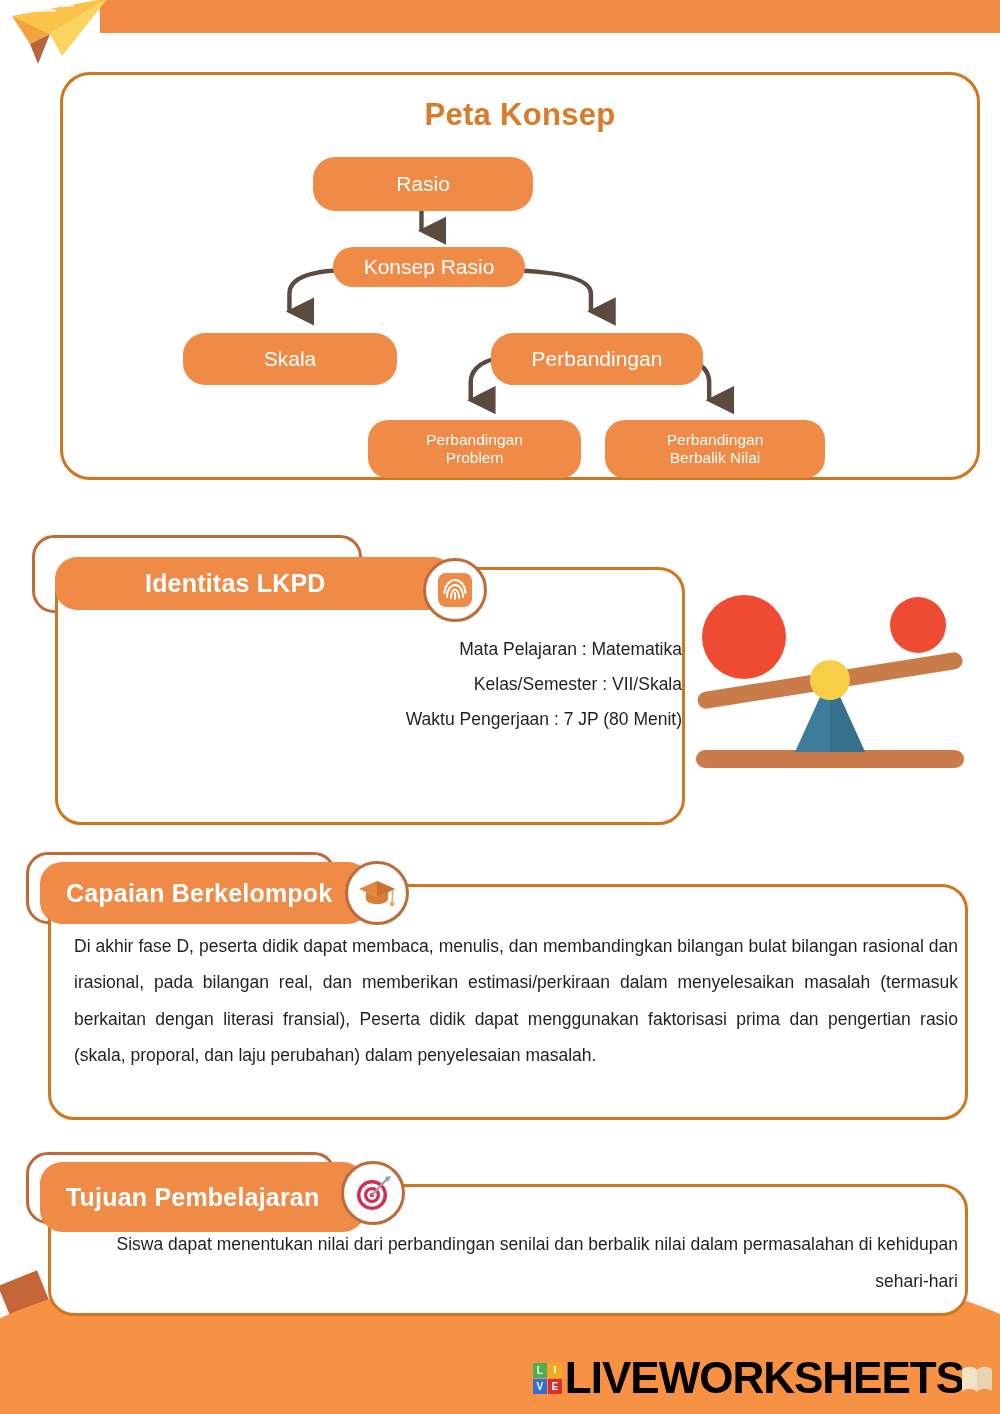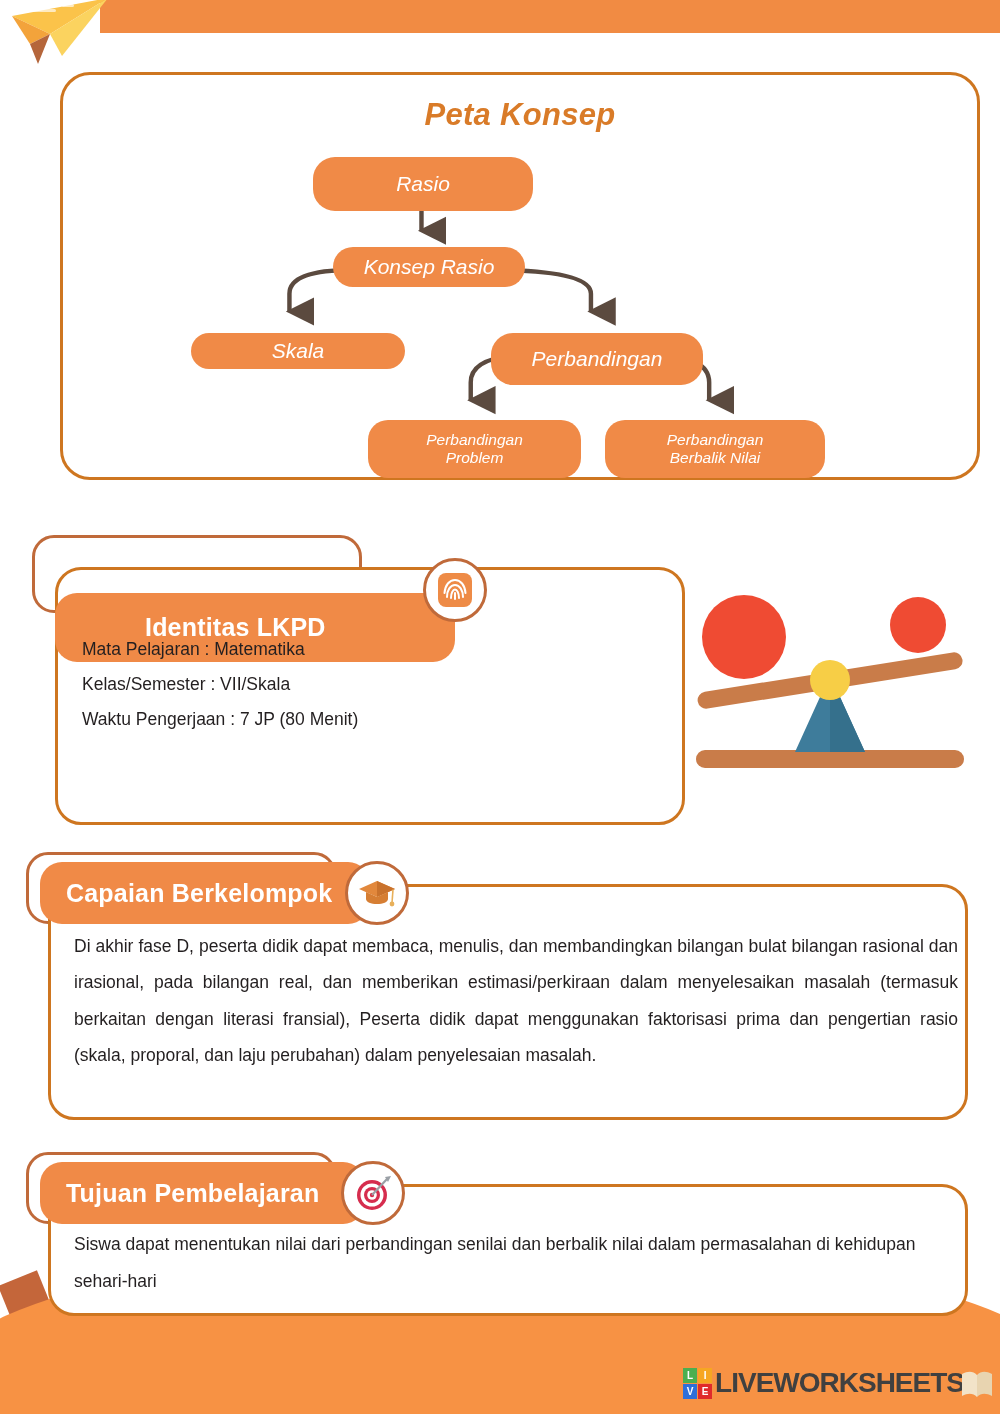--- a/index.html
+++ b/index.html
@@ -22,21 +22,21 @@
 
   
   .card{
     position:absolute;
     border:3.5px solid #CE7620;
     border-radius:26px;
     background:#ffffff;
   }
 
   
-  #concept-card{ left:60px; top:72px; width:920px; height:408px; border-radius:30px;font-style:italic; }
+  #concept-card{ left:60px; top:72px; width:920px; height:408px; border-radius:30px; }
   .cm-title{
     position:absolute; left:0; right:0; top:22px;
     text-align:center;
     font-size:31px; font-weight:bold; color:#D97B28;
     letter-spacing:.3px;
   }
   .node{
     position:absolute;
     background:#F08A47;
     border-radius:22px;
@@ -79,20 +79,21 @@
     width:64px; height:64px; border-radius:50%;
     background:#fff; border:3.5px solid #C06A3A;
     display:flex; align-items:center; justify-content:center;
   }
 
   .body-text{
     position:absolute; z-index:4;
     color:#231f20;
     font-size:17.5px;
     line-height:2.0;
+    text-align:right;
   }
   .just{ text-align:justify; }
 
   .id-list{ list-style:none; margin:0; padding:0; }
   .id-list li{ white-space:nowrap; }
   .id-list em{ font-style:italic; }
 
   
   #seesaw{ position:absolute; left:690px; top:580px; width:280px; height:200px; }
 
@@ -114,21 +115,21 @@
   .lw-grid{
     display:grid; grid-template-columns:14px 14px; grid-template-rows:15px 15px;
     gap:1px; margin-right:3px;
   }
   .lw-grid div{
     display:flex; align-items:center; justify-content:center;
     font-size:10px; font-weight:bold; color:#fff;
     font-family:"Liberation Sans", sans-serif;
   }
   .lw-word{
-    font-size:28px; font-weight:bold; color:#404040;
+    font-size:44px; font-weight:bold; color:#000000;
     letter-spacing:-1px; line-height:1;
     font-family:"Liberation Sans", sans-serif;
   }
   .lw-book{ width:34px; height:34px; margin-left:-4px; }
 </style>
 </head>
 <body>
 
 <div class="top-bar"></div>
 <svg class="plane" viewBox="0 0 105 72">
@@ -163,21 +164,21 @@
   </svg>
 
   <div class="node" style="left:250px; top:82px; width:220px; height:54px;">
     <span>Rasio</span>
   </div>
 
   <div class="node" style="left:270px; top:172px; width:192px; height:40px;">
     <span>Konsep Rasio</span>
   </div>
 
-  <div class="node" style="left:128px; top:258px; width:214px; height:36px;">
+  <div class="node" style="left:120px; top:258px; width:214px; height:52px;">
     <span>Skala</span>
   </div>
 
   <div class="node" style="left:428px; top:258px; width:212px; height:52px;">
     <span>Perbandingan</span>
   </div>
 
   <div class="node small" style="left:305px; top:345px; width:213px; height:58px; flex-direction:column;">
     <span>Perbandingan</span>
     <span>Problem</span>
@@ -187,21 +188,21 @@
     <span>Perbandingan</span>
     <span>Berbalik Nilai</span>
   </div>
 </div>
 
 <div class="sec">
   <div class="sec-outline" style="left:32px; top:535px; width:330px; height:78px;"></div>
 
   <div class="sec-body" style="left:55px; top:567px; width:630px; height:258px;"></div>
 
-  <div class="sec-pill" style="left:55px; top:557px; width:400px; height:69px; padding-left:90px;margin-top:36px;">
+  <div class="sec-pill" style="left:55px; top:557px; width:400px; height:53px; padding-left:90px;">
     <span>Identitas LKPD</span>
   </div>
 
   <div class="sec-badge" style="left:423px; top:558px;">
     <svg width="38" height="38" viewBox="0 0 38 38">
       <rect x="2" y="2" width="34" height="34" rx="8" fill="#EE8B46"></rect>
       <g fill="none" stroke="#fff" stroke-width="2" stroke-linecap="round">
         <path d="M11 26c0-7 3.5-12 8-12s8 5 8 12"></path>
         <path d="M15 27c0-5 2-8.5 4-8.5s4 3.5 4 8.5"></path>
         <path d="M19 28c0-4 0-6 0-6"></path>
@@ -254,21 +255,21 @@
   </div>
 
   <div class="body-text just" style="left:74px; top:928px; width:884px; line-height:2.08;">Di akhir fase D, peserta didik dapat membaca, menulis, dan membandingkan bilangan bulat bilangan rasional dan irasional, pada bilangan real, dan memberikan estimasi/perkiraan dalam menyelesaikan masalah (termasuk berkaitan dengan literasi fransial), Peserta didik dapat menggunakan faktorisasi prima dan pengertian rasio (skala, proporal, dan laju perubahan) dalam penyelesaian masalah.</div>
 </div>
 
 <div class="sec">
   <div class="sec-outline" style="left:26px; top:1152px; width:310px; height:72px;"></div>
 
   <div class="sec-body" style="left:48px; top:1184px; width:920px; height:132px;"></div>
 
-  <div class="sec-pill" style="left:40px; top:1162px; width:325px; height:62px;">
+  <div class="sec-pill" style="left:40px; top:1162px; width:325px; height:70px;">
     <span>Tujuan Pembelajaran</span>
   </div>
 
   <div class="sec-badge" style="left:341px; top:1161px;">
     <svg width="40" height="40" viewBox="0 0 40 40">
       <circle cx="19" cy="22" r="15" fill="#D62D4E"></circle>
       <circle cx="19" cy="22" r="11.5" fill="#fff"></circle>
       <circle cx="19" cy="22" r="8" fill="#D62D4E"></circle>
       <circle cx="19" cy="22" r="4.8" fill="#fff"></circle>
       <circle cx="19" cy="22" r="2.2" fill="#D62D4E"></circle>

